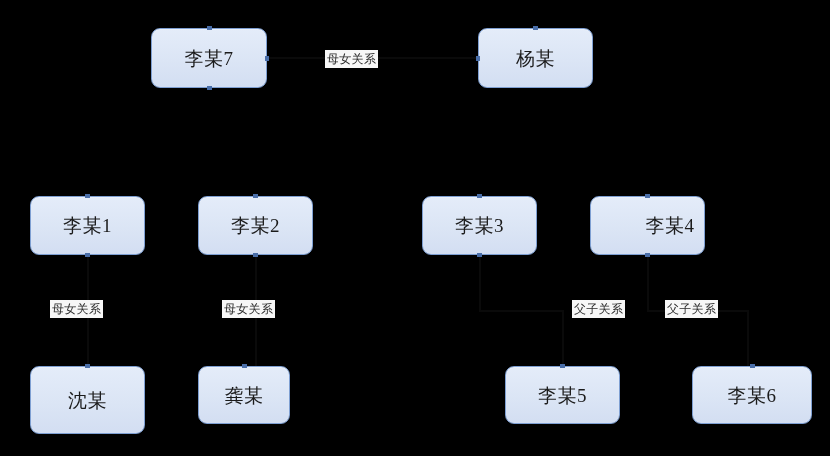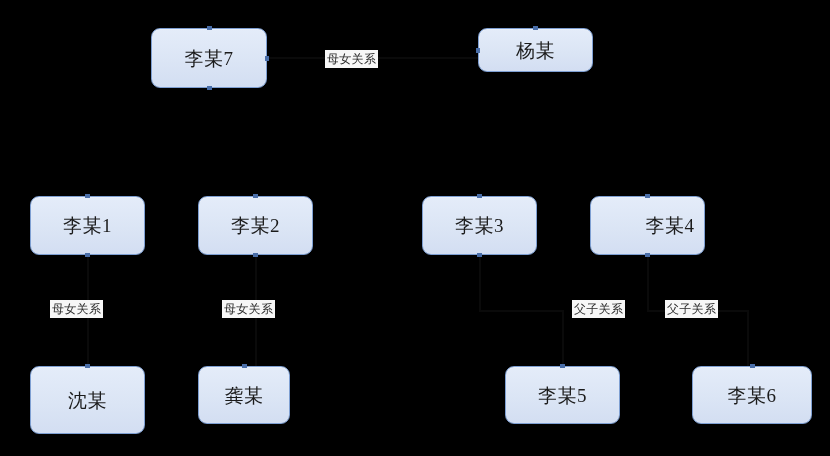--- a/index.html
+++ b/index.html
@@ -77,21 +77,21 @@
   <div class="edge" style="left:647px; top:310px; width:101px; height:1.5px;"></div>
   <div class="edge" style="left:747px; top:310px; width:1.5px; height:56px;"></div>
 
   <div class="node" style="left:123px; top:28px; width:116px; height:60px;margin-left:28px;">
     <span class="nub top"></span>
     <span class="nub bottom"></span>
     <span class="nub right"></span>
     <span class="label">李某7</span>
   </div>
 
-  <div class="node" style="left:478px; top:28px; width:115px; height:44px;">
+  <div class="node" style="left:478px; top:28px; width:115px; height:60px;">
     <span class="nub top"></span>
     <span class="nub left"></span>
     <span class="label">杨某</span>
   </div>
 
   <div class="node" style="left:30px; top:196px; width:115px; height:59px;">
     <span class="nub top"></span>
     <span class="nub bottom"></span>
     <span class="label">李某1</span>
   </div>

